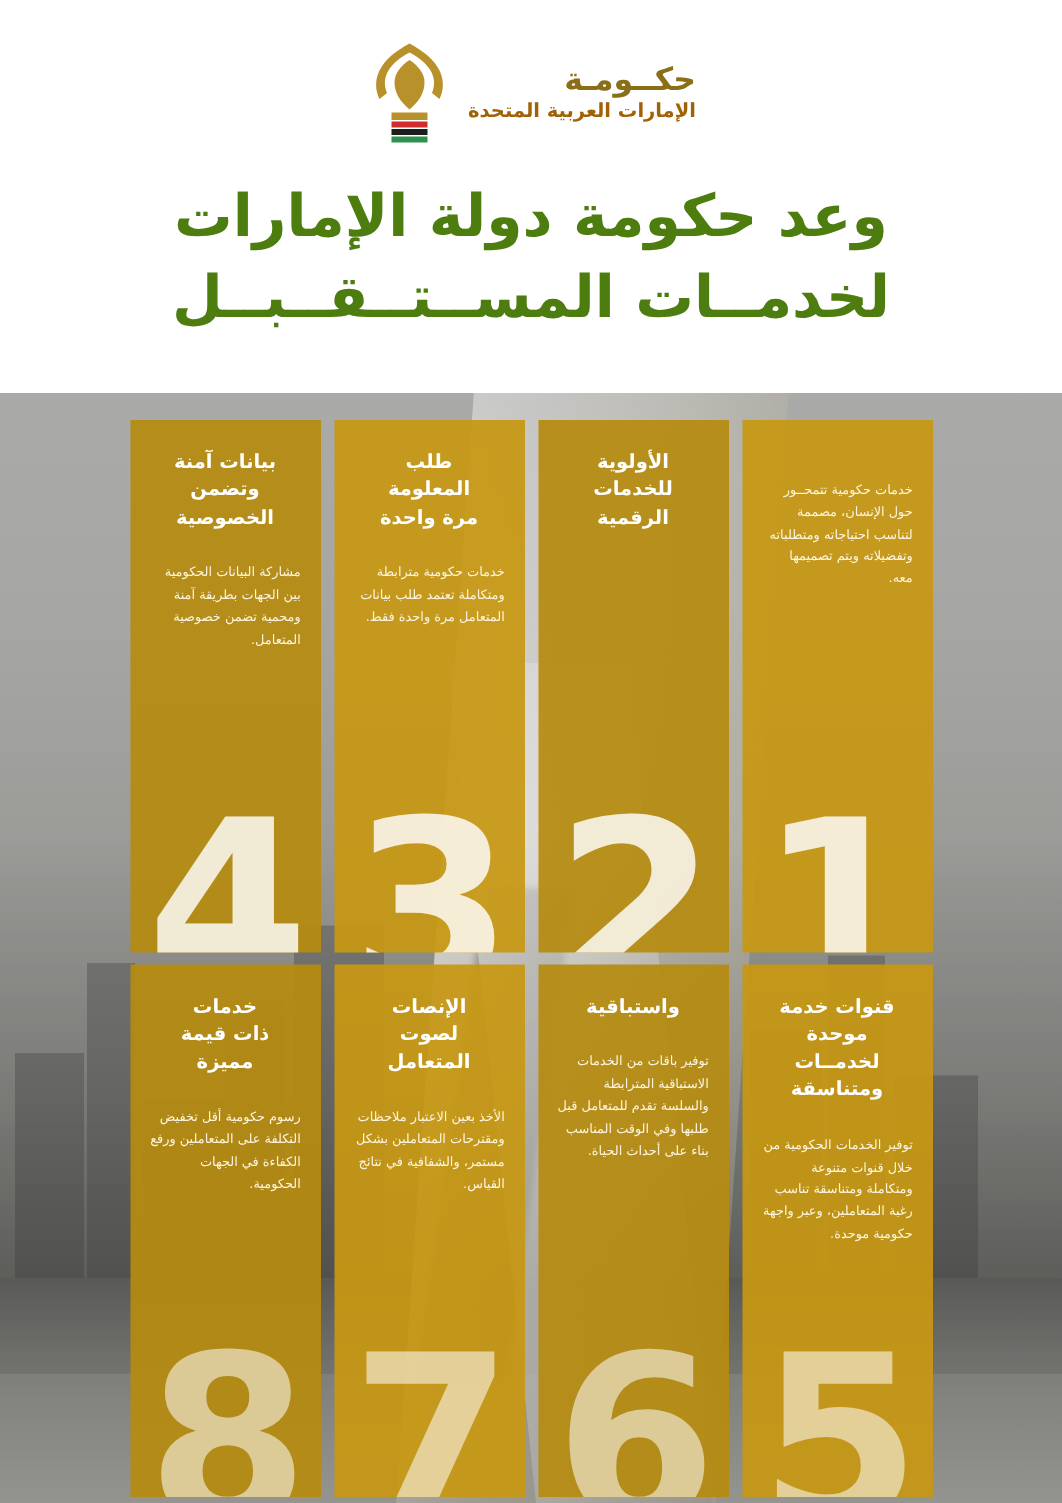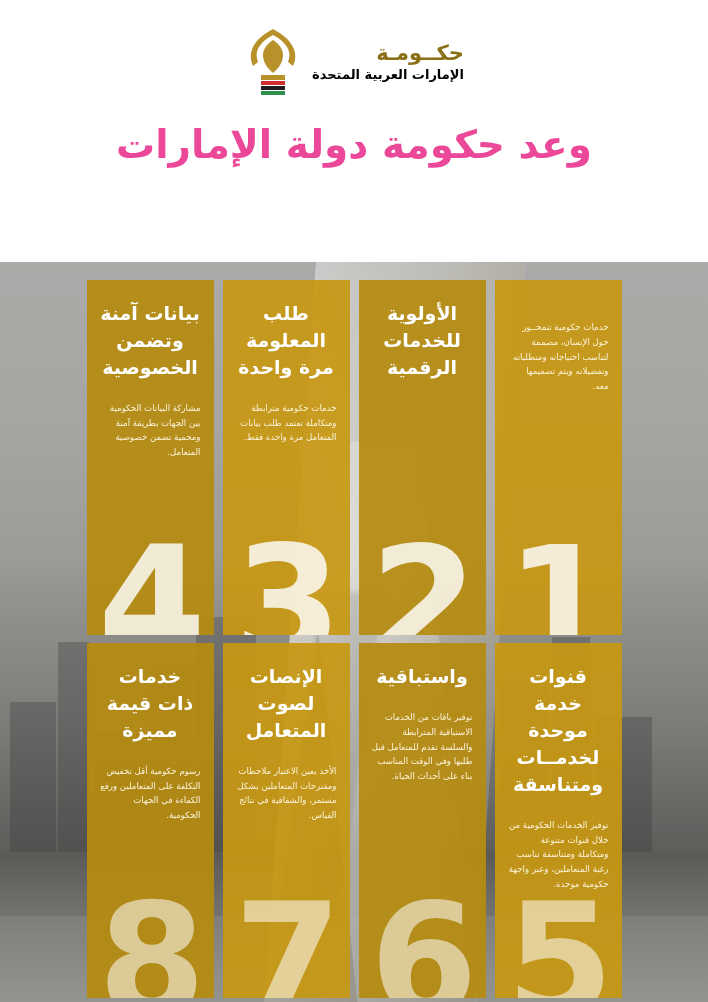--- a/index.html
+++ b/index.html
@@ -48,31 +48,31 @@
   }
   .gov-text .l1 {
     font-size: 21px;
     font-weight: bold;
     letter-spacing: 1px;
     color: #8a6e18;
   }
   .gov-text .l2 {
     font-size: 13px;
     font-weight: bold;
-    color: #000000;
+    color: #a16207;
     margin-top: 2px;
   }
 
   .title {
     position: absolute;
     top: 118px;
     left: 0;
     width: 708px;
     text-align: center;
-    color: #ec4899;
+    color: #4d7c0f;
     font-weight: bold;
     font-size: 39px;
     line-height: 1.38;
     letter-spacing: 0px;
     padding: 0 48px;
   }
   .title .ln { display: block; }
 
   
   .body {
@@ -162,21 +162,21 @@
   }
   .card {
     position: relative;
     overflow: hidden;
     background: rgba(198,152,18,0.93);
     padding: 20px 13px 0 13px;
     color: #ffffff;
   }
   .card.dim { background: rgba(181,139,16,0.93); }
   .card-title {
-    font-size: 19px;
+    font-size: 13px;
     font-weight: bold;
     line-height: 1.42;
     text-align: center;
     color: #ffffff;
   }
   .card-desc {
     margin-top: 20px;
     font-size: 8.6px;
     line-height: 1.72;
     text-align: right;
@@ -216,20 +216,21 @@
           <rect x="17" y="49" width="24" height="5" fill="#b8912b"></rect>
           <rect x="17" y="55" width="24" height="4" fill="#cf2e2e"></rect>
           <rect x="17" y="60" width="24" height="4" fill="#1d1d1b"></rect>
           <rect x="17" y="65" width="24" height="4" fill="#2f8f4e"></rect>
         </svg>
       </div>
     </div>
 
     <div class="title">
       <span class="ln">وعد حكومة دولة الإمارات</span>
+      <span class="ln">لخدمــات المســتــقــبــل</span>
     </div>
   </div>
 
   <div class="body">
     <div class="photo">
       <div class="sky-build" style="left:10px;  width:46px; height:150px;"></div>
       <div class="sky-build" style="left:58px;  width:32px; height:210px;"></div>
       <div class="sky-build" style="left:95px;  width:54px; height:120px;"></div>
       <div class="sky-build" style="left:150px; width:40px; height:185px;"></div>
       <div class="sky-build" style="left:196px; width:60px; height:235px;"></div>

